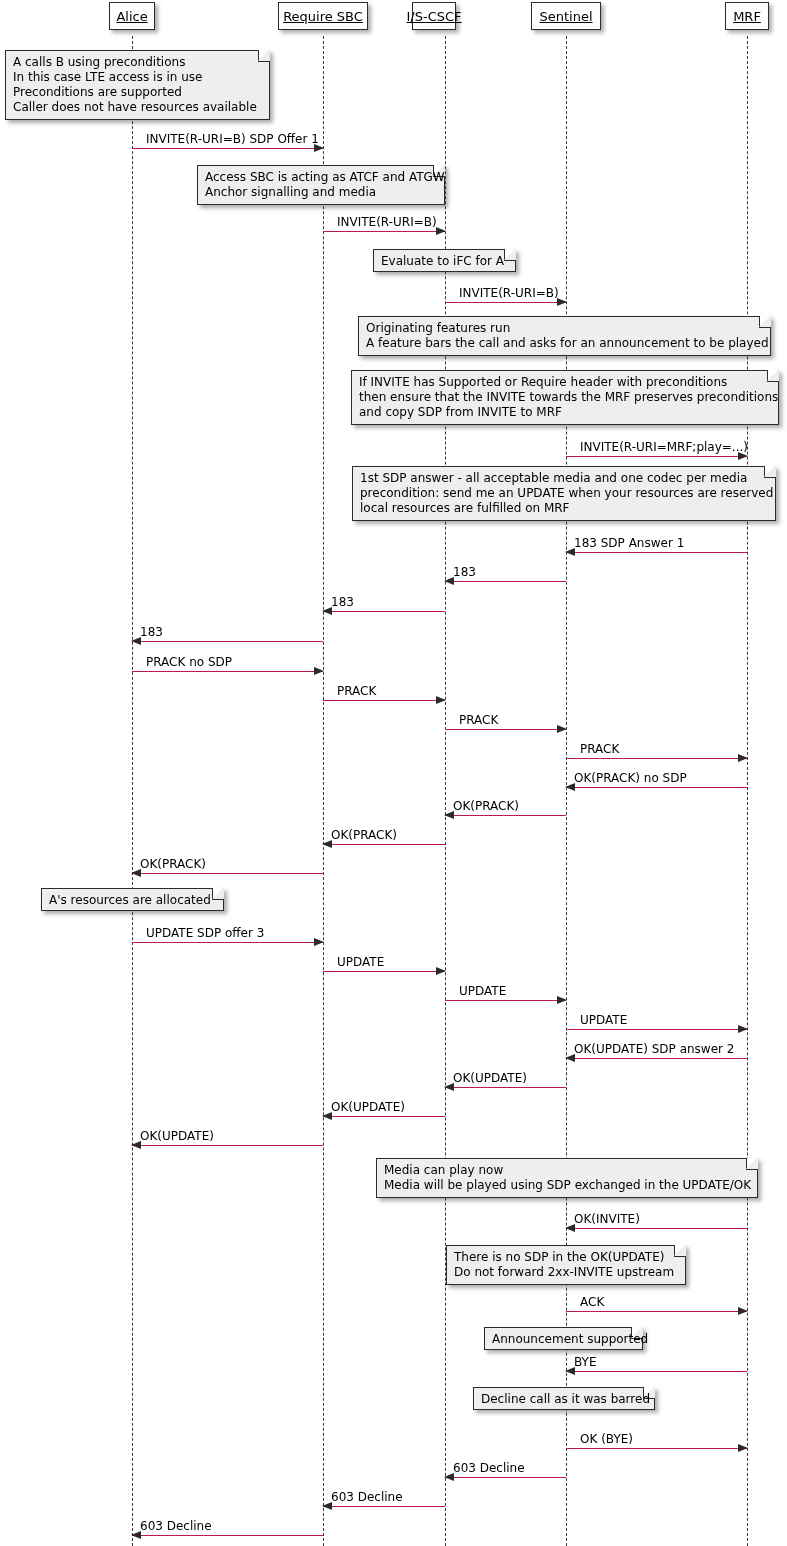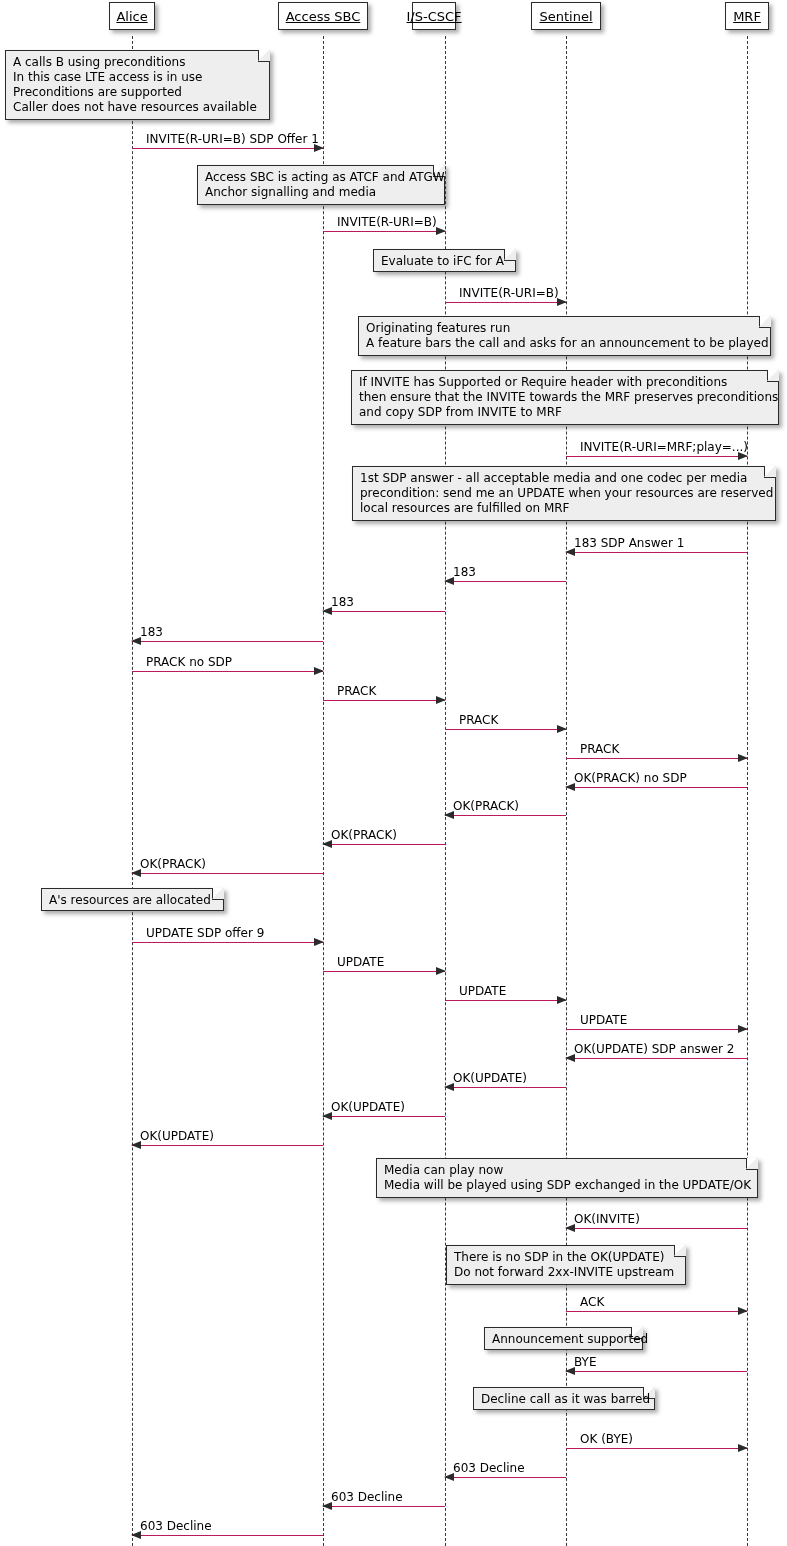--- a/index.html
+++ b/index.html
@@ -126,21 +126,21 @@
       <div class="lifeline" style="left: 323px;"></div>
       <div class="lifeline" style="left: 445px;"></div>
       <div class="lifeline" style="left: 566px;"></div>
       <div class="lifeline" style="left: 747px;"></div>
     </div>
   <div id="participants-layer">
       <div class="participant" style="left: 109px; width: 46px;">
         <span>Alice</span>
       </div>
       <div class="participant" style="left: 278px; width: 90px;">
-        <span>Access SBC</span>
+        <span>Require SBC</span>
       </div>
       <div class="participant" style="left: 412px; width: 44px;">
         <span>I/S-CSCF</span>
       </div>
       <div class="participant" style="left: 531px; width: 70px;">
         <span>Sentinel</span>
       </div>
       <div class="participant" style="left: 725px; width: 44px;">
         <span>MRF</span>
       </div>
@@ -205,21 +205,21 @@
       <div class="msg" style="left: 323px; width: 122px; top: 844px;">
         <div class="arrowhead left"></div>
         <div class="msg-label lbl-left">OK(PRACK)</div>
       </div>
       <div class="msg" style="left: 132px; width: 191px; top: 873px;">
         <div class="arrowhead left"></div>
         <div class="msg-label lbl-left">OK(PRACK)</div>
       </div>
       <div class="msg" style="left: 132px; width: 191px; top: 942px;">
         <div class="arrowhead right"></div>
-        <div class="msg-label lbl-right">UPDATE SDP offer 9</div>
+        <div class="msg-label lbl-right">UPDATE SDP offer 3</div>
       </div>
       <div class="msg" style="left: 323px; width: 122px; top: 971px;">
         <div class="arrowhead right"></div>
         <div class="msg-label lbl-right">UPDATE</div>
       </div>
       <div class="msg" style="left: 445px; width: 121px; top: 1000px;">
         <div class="arrowhead right"></div>
         <div class="msg-label lbl-right">UPDATE</div>
       </div>
       <div class="msg" style="left: 566px; width: 181px; top: 1029px;">

